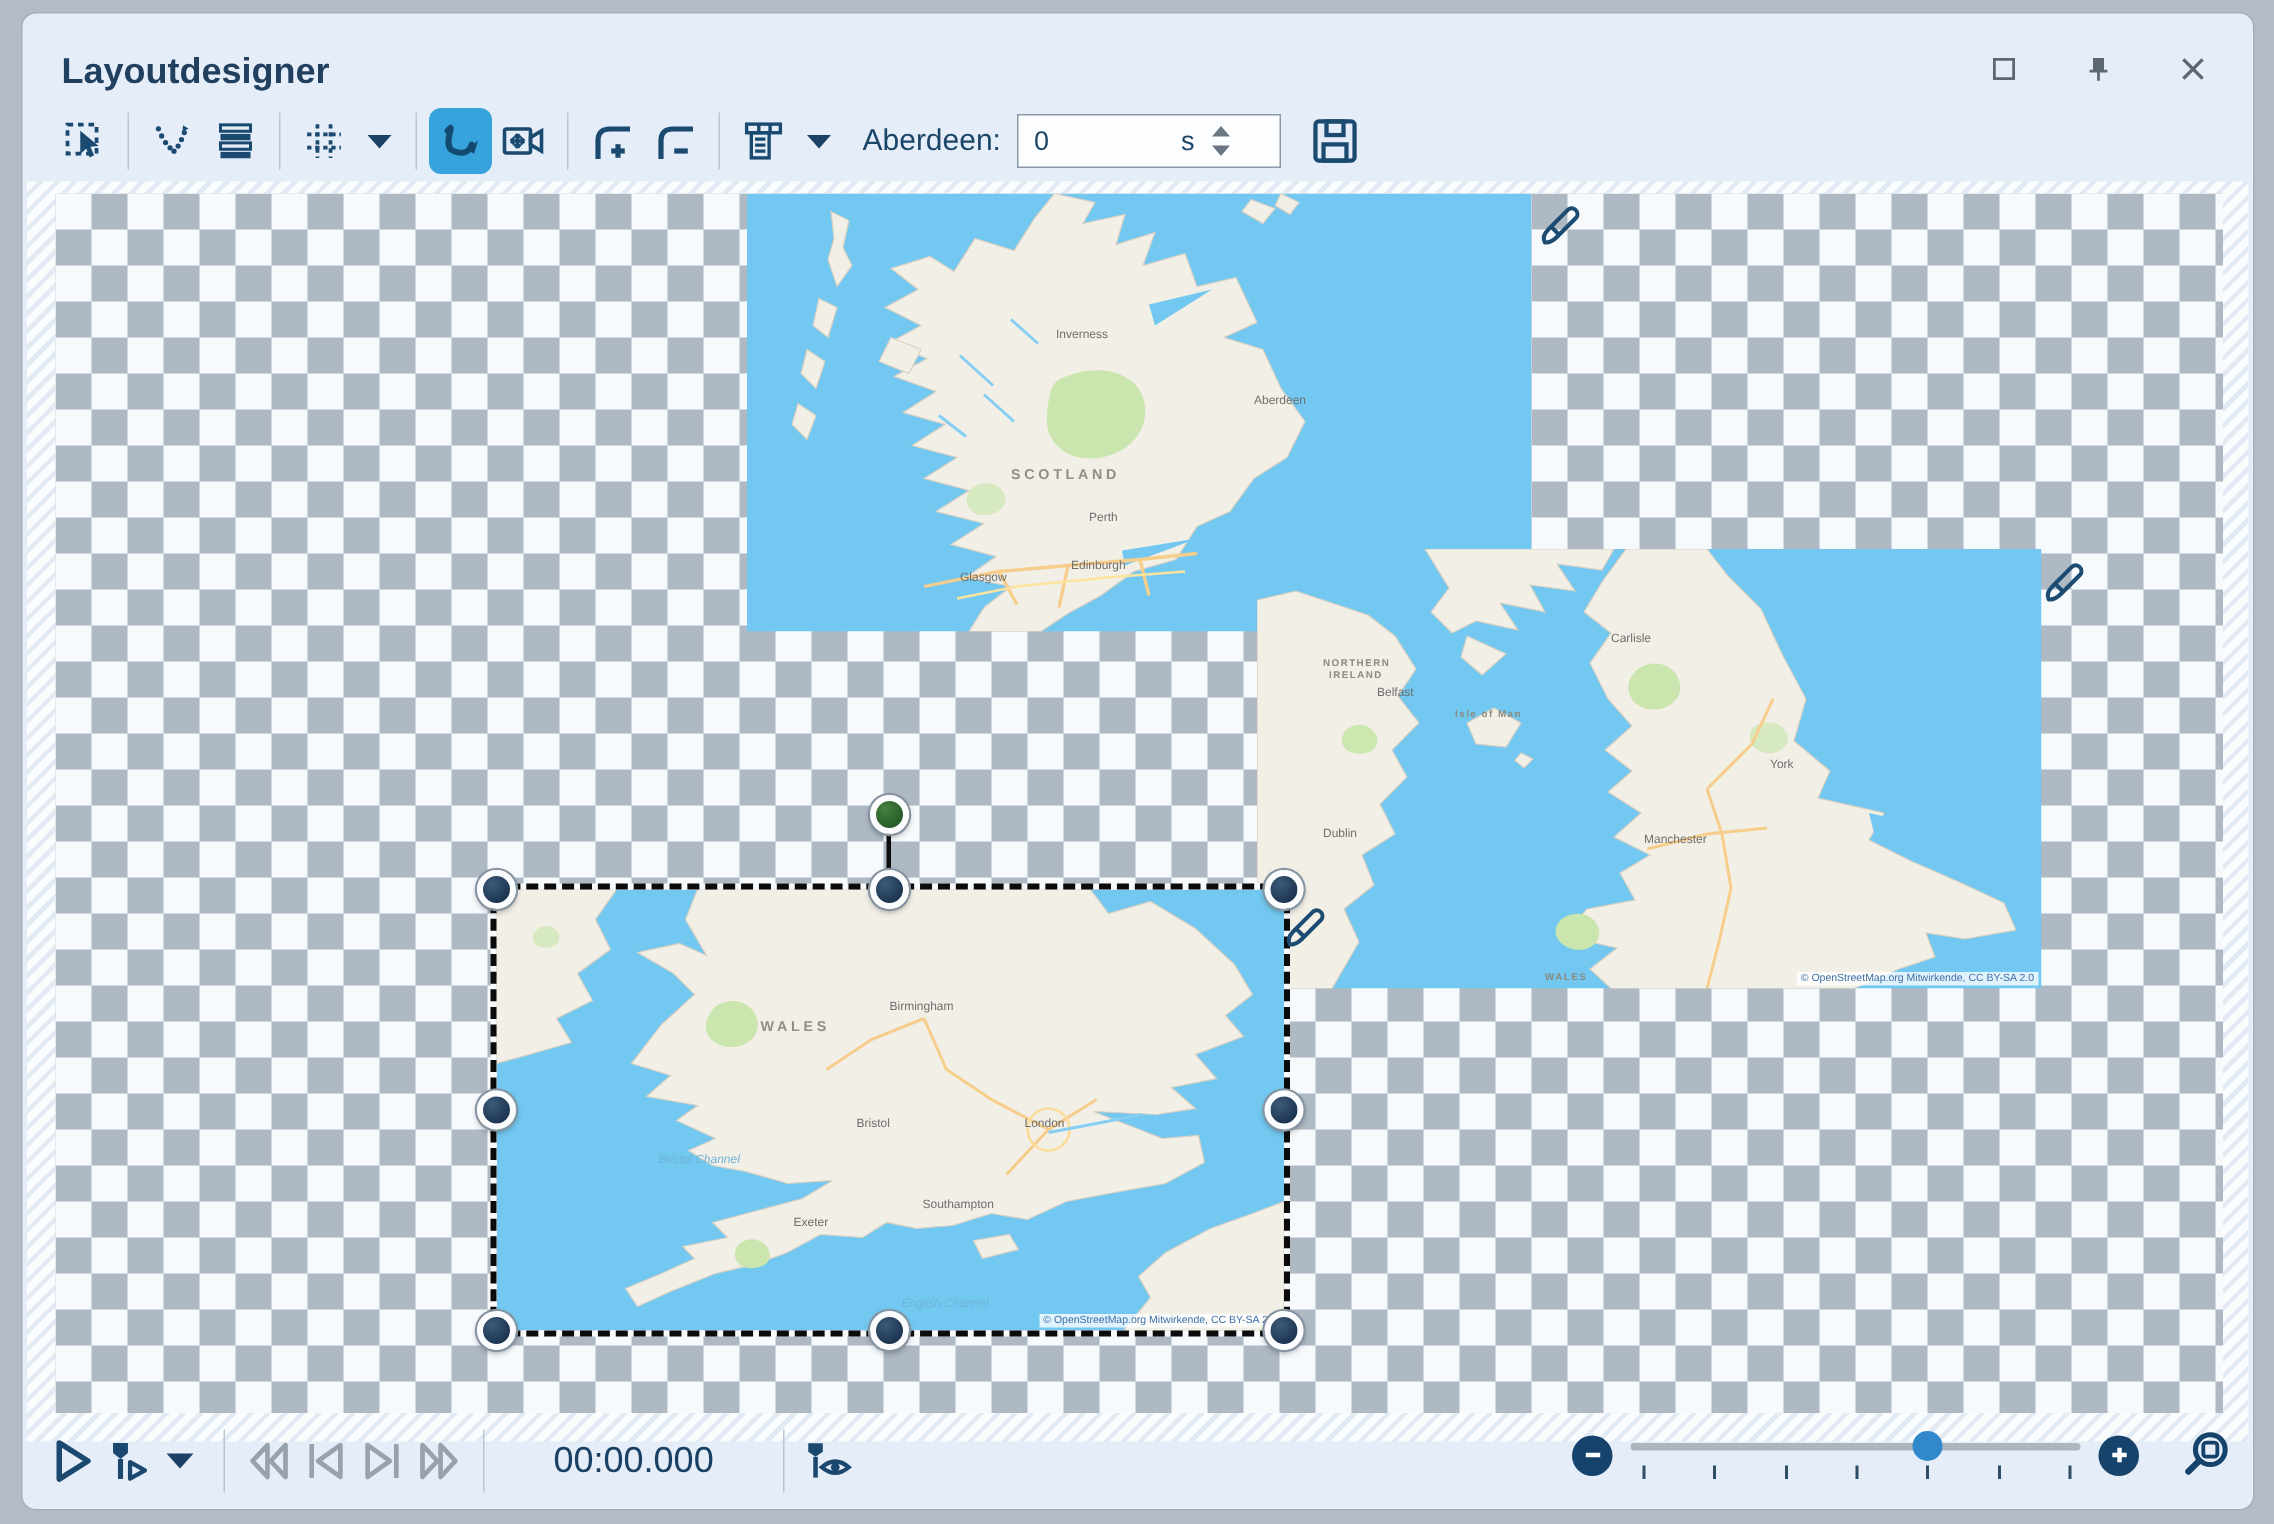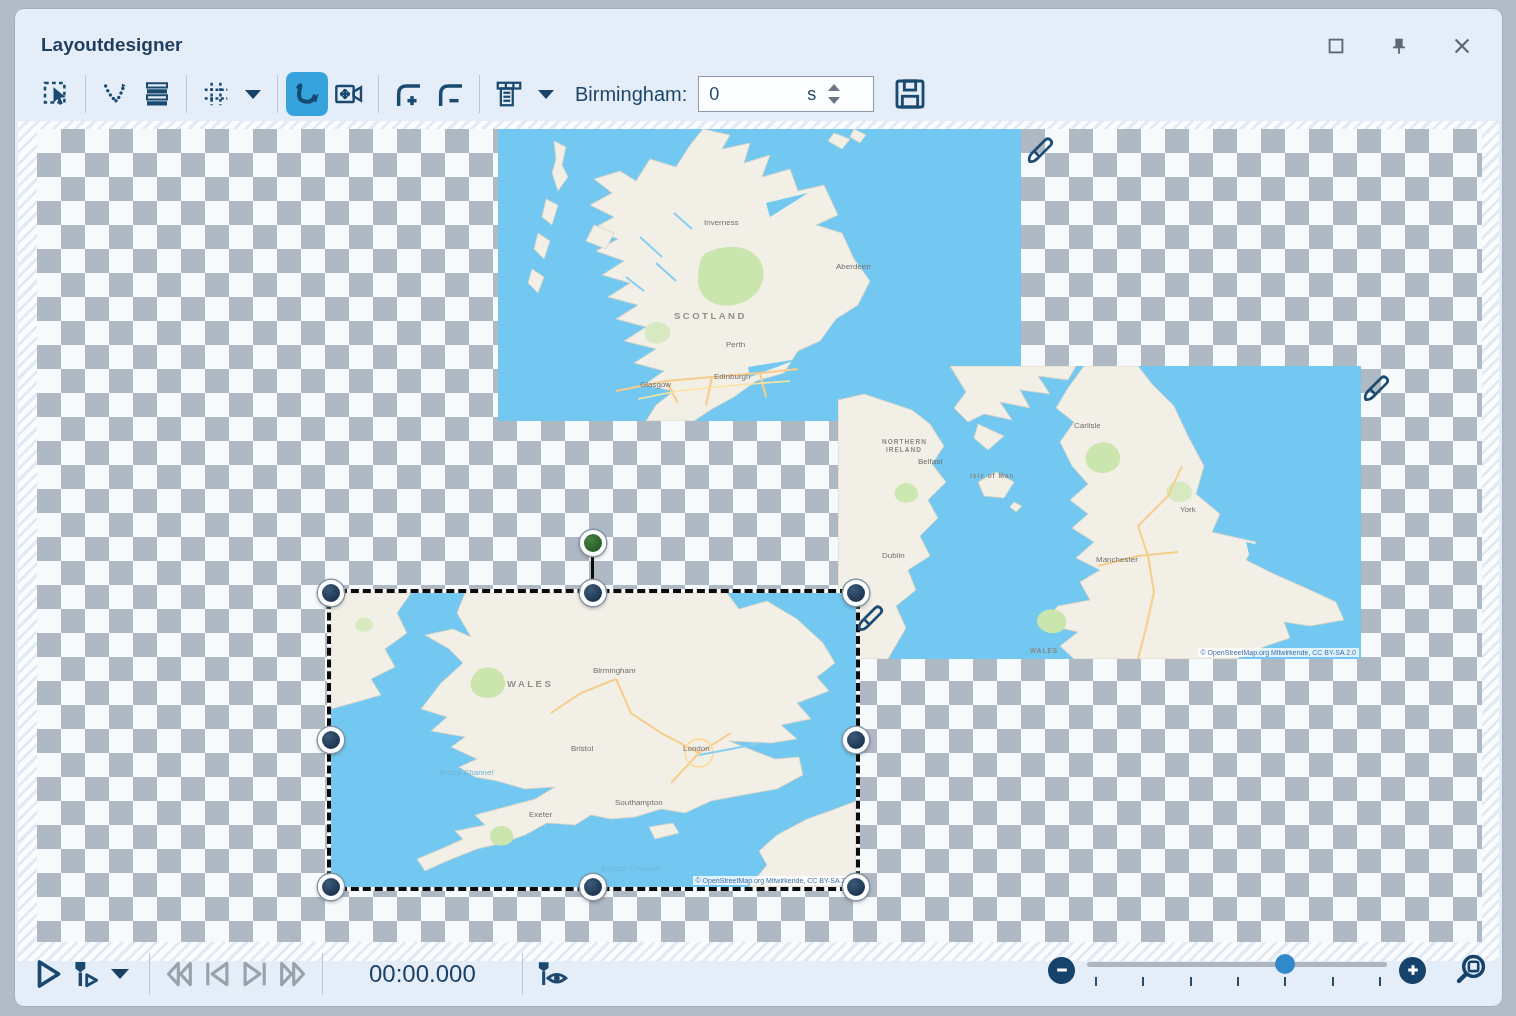--- a/index.html
+++ b/index.html
@@ -6,21 +6,21 @@
   body{
     width:1516px;height:1016px;position:relative;overflow:hidden;
     background:#b3bbc7;font-family:"Liberation Sans",sans-serif;
   }
   .window{
     position:absolute;left:14px;top:8px;width:1489px;height:999px;
     background:#e5edf8;border:1px solid #a3aebe;border-radius:10px;box-sizing:border-box;
   }
   
   .titlebar{position:absolute;left:0;top:0;right:0;height:58px}
-  .title{position:absolute;left:26px;top:25px;font-size:19px;font-weight:bold;color:#21405f}
+  .title{position:absolute;left:26px;top:25px;font-size:24px;font-weight:bold;color:#21405f}
   .tb-btn{position:absolute;top:22px;width:30px;height:30px;display:flex;align-items:center;justify-content:center;color:#5c6773;cursor:default}
   .tb-max{left:1306px}.tb-pin{left:1369px}.tb-close{left:1432px}
   
   .toolbar{position:absolute;left:0;top:56px;right:0;height:58px;display:flex;align-items:center;padding-left:20px}
   .tool{width:42px;height:44px;border-radius:8px;display:flex;align-items:center;justify-content:center;flex:0 0 auto}
   .tool.active{background:#36a3dc}
   .tsep{width:1px;height:38px;background:#bac6d4;margin:0 8px;flex:0 0 auto}
   .drop{width:0;height:0;border-left:8px solid transparent;border-right:8px solid transparent;border-top:9px solid #1b4265;margin:0 8px;flex:0 0 auto}
   .zlabel{font-size:20px;color:#1b4668;margin:0 11px 0 13px;flex:0 0 auto}
   .zinput{width:176px;height:36px;background:#fbfdff;border:1px solid #8b99a9;display:flex;align-items:center;padding:0 6px 0 10px;box-sizing:border-box;flex:0 0 auto}
@@ -185,21 +185,21 @@
         <rect x="3" y="3" width="18" height="4.6"></rect>
         <line x1="9.5" y1="3" x2="9.5" y2="7.6"></line>
           <line x1="15.5" y1="3" x2="15.5" y2="7.6"></line>
         <rect x="5.5" y="7.6" width="9.5" height="13.4"></rect>
         <line x1="7.5" y1="11" x2="13" y2="11"></line>
           <line x1="7.5" y1="14.2" x2="13" y2="14.2"></line>
           <line x1="7.5" y1="17.4" x2="13" y2="17.4"></line>
       </svg>
     </div>
     <div class="drop"></div>
-    <div class="zlabel">Birmingham:</div>
+    <div class="zlabel">Aberdeen:</div>
     <div class="zinput">
       <input type="text" value="0" style="">
       <span class="zunit">s</span>
       <span class="spin">
         <span class="up"></span>
         <span class="dn"></span>
       </span>
     </div>
     <div class="savebtn">
       <svg width="34" height="34" viewBox="0 0 24 24" stroke="#1a4a70" fill="none" stroke-width="2">

